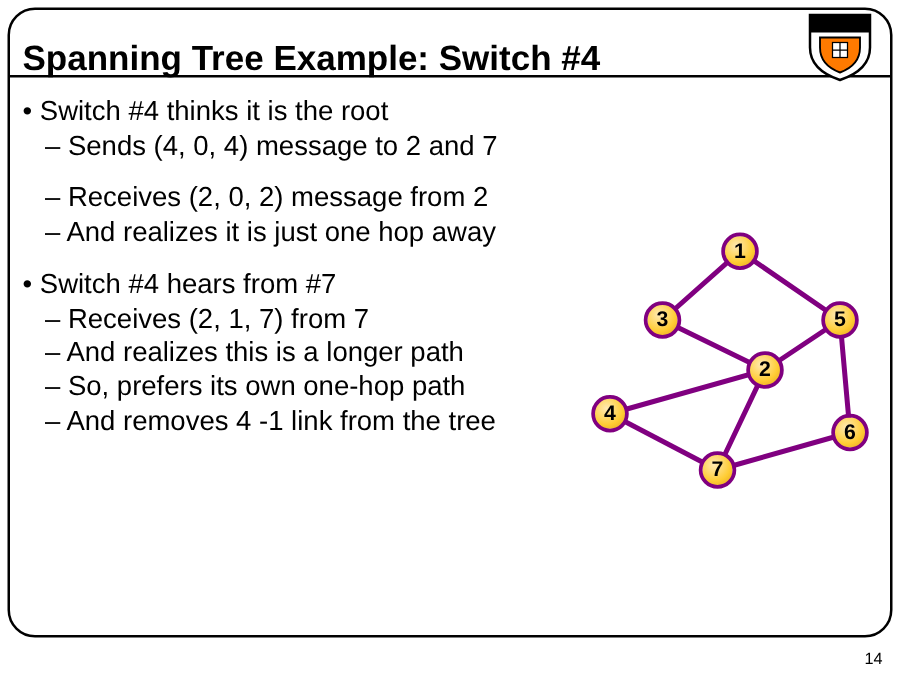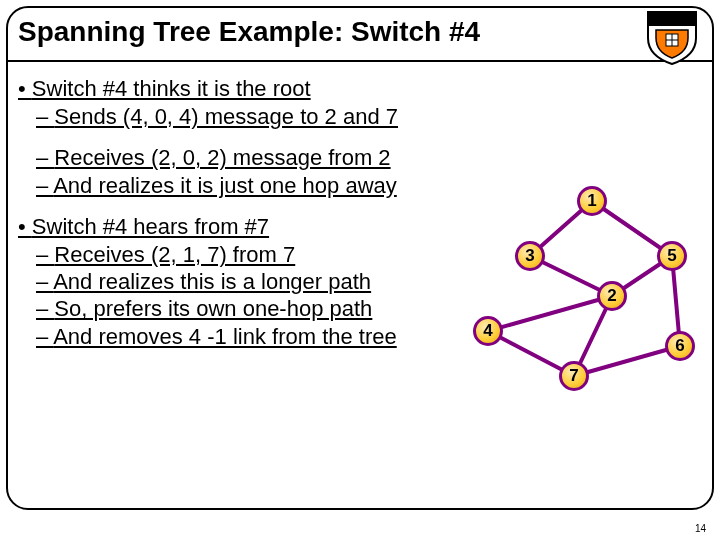--- a/index.html
+++ b/index.html
@@ -11,49 +11,49 @@
     overflow: hidden;
   }
   .slide-frame {
     position: absolute;
     left: 6px; top: 6px; right: 6px; bottom: 30px;
     border: 2px solid #000;
     border-radius: 22px;
   }
   .title-row {
     position: absolute;
-    left: 18px; top: 16px;
+    left: 18px; top: 31px;
     display: flex; align-items: center;
   }
   .title {
     font-size: 28px; font-weight: bold; color: #000;
   }
   .title-underline {
     position: absolute;
     left: 8px; right: 8px; top: 60px;
     height: 2px; background: #000;
   }
   .shield {
     position: absolute; right: 20px; top: 8px;
     width: 56px; height: 58px;
   }
   .content {
-    position: absolute; left: 18px; top: 76px; right: 18px; bottom: 20px; text-decoration: underline;
+    position: absolute; left: 18px; top: 76px; right: 18px; bottom: 20px;
   }
   .b1 { font-size: 22px; color: #000; margin-bottom: 2px; }
   .b2 { font-size: 22px; color: #000; margin-left: 18px; margin-bottom: 2px; line-height: 1.15; }
   .gap { height: 14px; }
   .right-col {
     position: absolute;
     right: 2px; top: 110px;
     width: 248px; height: 240px;
   }
   .page-num {
     position: absolute; right: 14px; bottom: 6px;
-    font-size: 10px; color: #000;
+    font-size: 13px; color: #000;
   }
   .node {
     position: absolute;
     width: 30px; height: 30px;
     border-radius: 50%;
     border: 3px solid #800080;
     background: radial-gradient(circle at 38% 32%, #ffe9b3 0%, #ffcc33 60%, #e0a020 100%);
     display: flex; align-items: center; justify-content: center;
     font-weight: bold; font-size: 17px; color: #000;
   }

